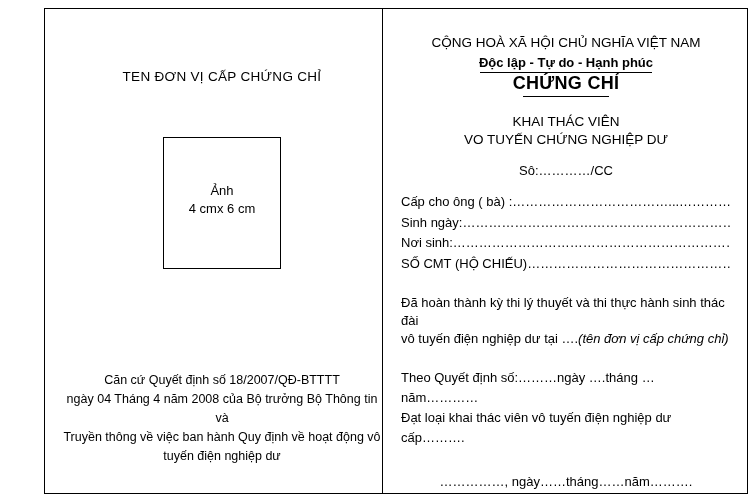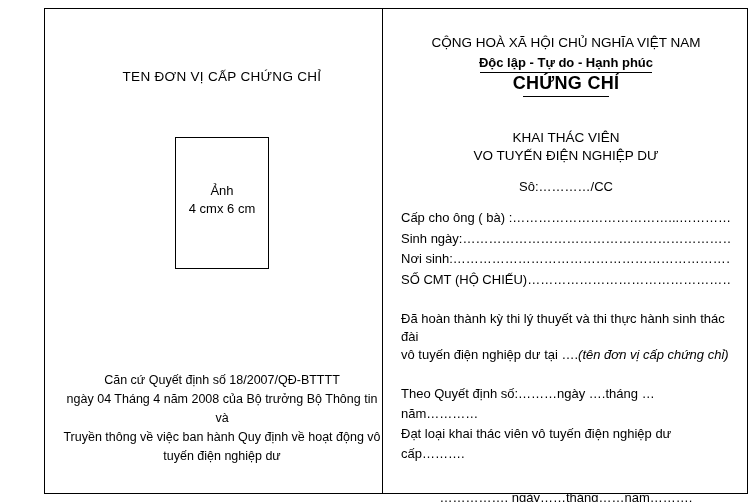--- a/index.html
+++ b/index.html
@@ -47,21 +47,21 @@
     width: 100%;
     text-align: center;
     font-size: 13.5px;
     letter-spacing: 0.3px;
   }
   .photo-box {
     position: absolute;
     left: 50%;
     transform: translateX(-50%);
     top: 128px;
-    width: 94px;
+    width: 118px;
     height: 132px;
     border: 1px solid #000000;
     box-sizing: border-box;
   }
   .photo-inner {
     position: absolute;
     top: 44px;
     left: 0;
     width: 100%;
     text-align: center;
@@ -109,21 +109,21 @@
   }
   .underline-doctitle {
     width: 86px;
     height: 1px;
     background: #000000;
     margin: 2px auto 0 auto;
   }
   .r-subtitle {
     font-size: 13.5px;
     line-height: 18px;
-    margin-top: 32px;
+    margin-top: 16px;
   }
   .r-number {
     font-size: 13px;
     margin-top: 14px;
   }
   .r-fields {
     margin-top: 14px;
     font-size: 13px;
     line-height: 20.5px;
   }
@@ -172,21 +172,21 @@
     <div class="r-wrap">
       <div class="r-center r-nation">CỘNG HOÀ XÃ HỘI CHỦ NGHĨA VIỆT NAM</div>
       <div class="r-center r-motto">Độc lập - Tự do - Hạnh phúc</div>
       <div class="underline-motto"></div>
 
       <div class="r-center r-doctitle">CHỨNG CHỈ</div>
       <div class="underline-doctitle"></div>
 
       <div class="r-center r-subtitle">
         <div>KHAI THÁC VIÊN</div>
-        <div>VO TUYẾN ĐIỆN NGHIỆP DƯ</div>
+        <div>VO TUYẾN CHỨNG NGHIỆP DƯ</div>
       </div>
 
       <div class="r-center r-number">Sô:…………/CC</div>
 
       <div class="r-fields">
         <div class="r-field">Cấp cho ông ( bà) :………………………………...………….</div>
         <div class="r-field">Sinh ngày:……………………………………………………….</div>
         <div class="r-field">Nơi sinh:………………………………………………………….</div>
         <div class="r-field">SỐ CMT (HỘ CHIẾU)……………………………………………</div>
       </div>

